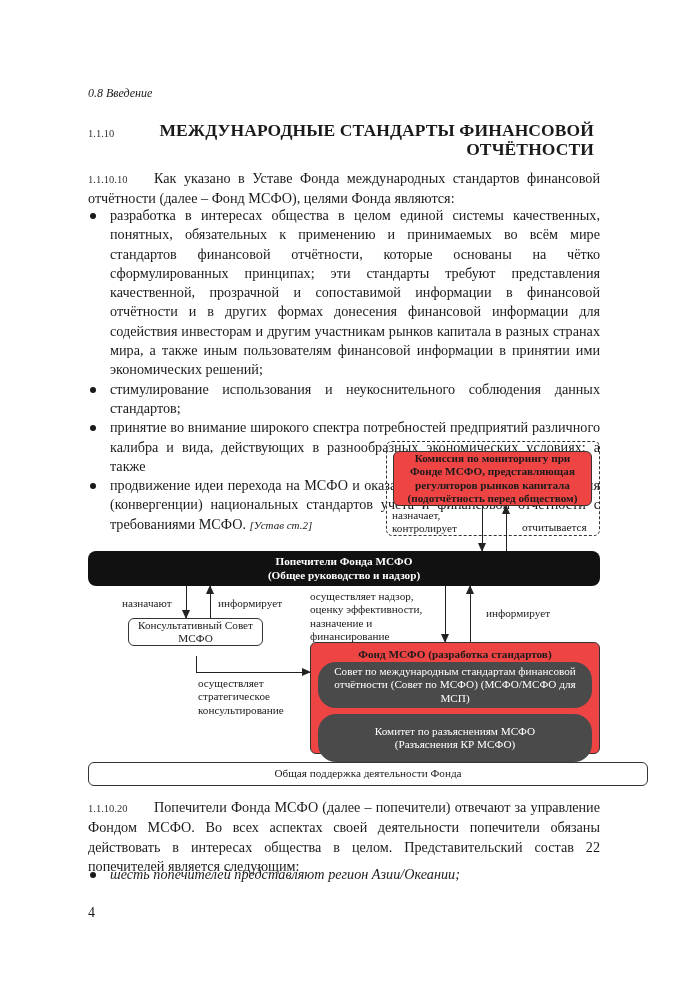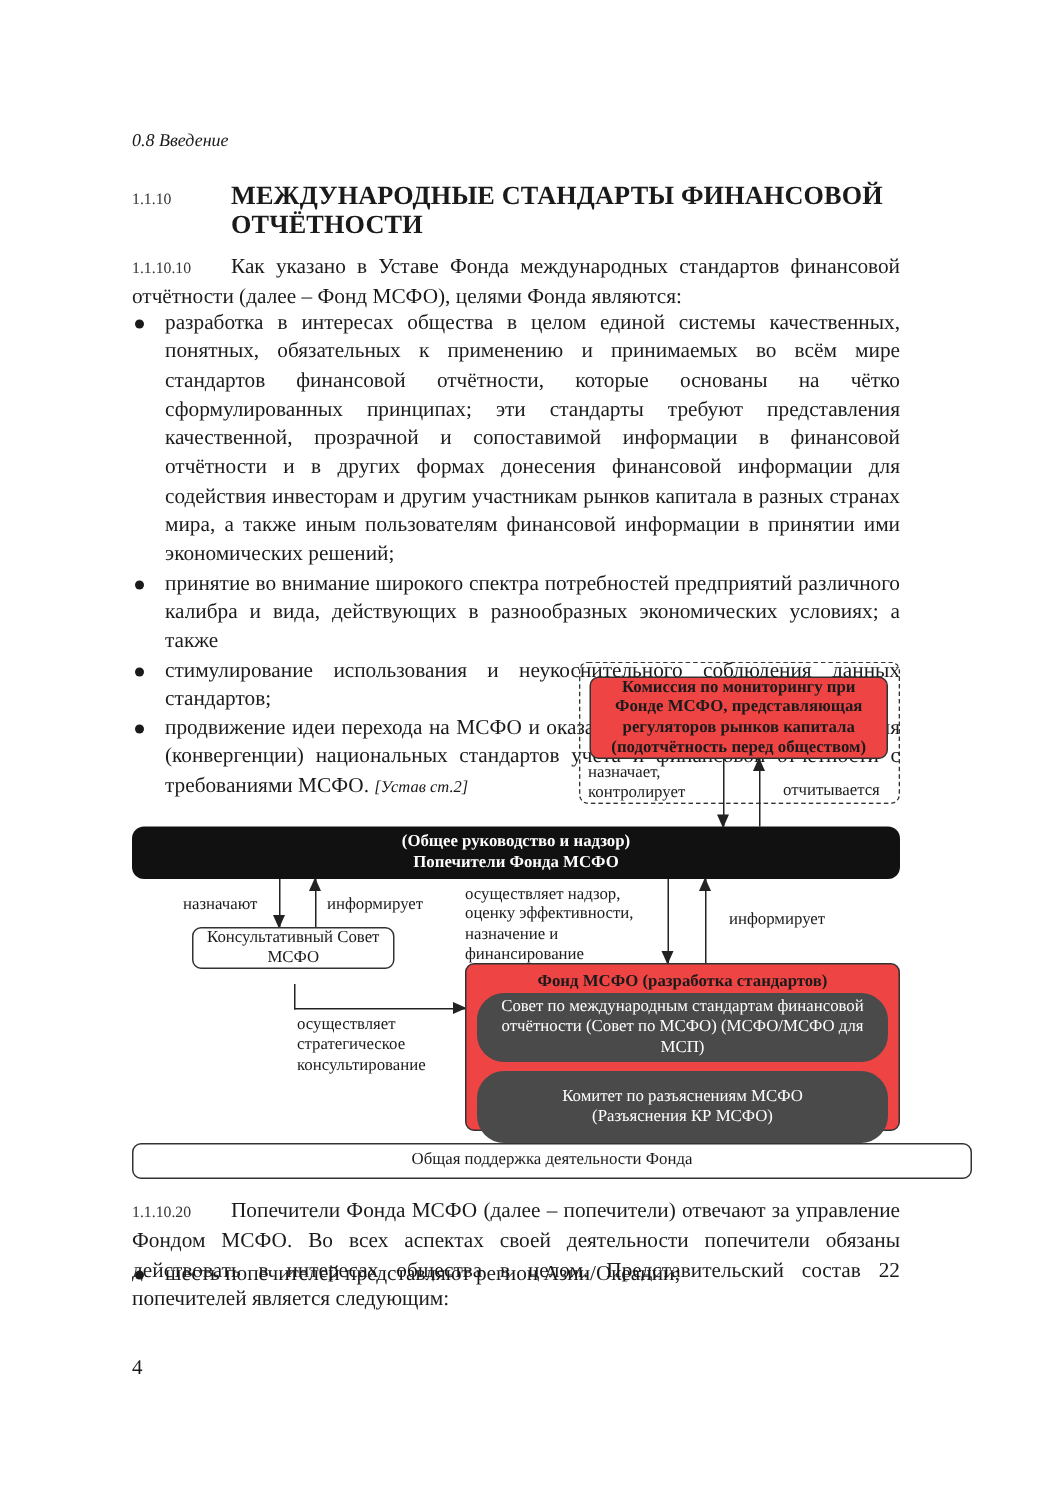--- a/index.html
+++ b/index.html
@@ -4,21 +4,21 @@
 <style>
   html, body { margin: 0; padding: 0; }
   body {
     width: 699px; height: 1000px; background: #ffffff; position: relative;
     font-family: "Liberation Serif", "DejaVu Serif", serif; color: #1a1a1a;
     overflow: hidden;
   }
   .abs { position: absolute; }
   .running-head { left: 88px; top: 86px; font-size: 12px; font-style: italic; }
   .sec-num { left: 88px; top: 128px; font-size: 10.5px; color: #333; }
-  .sec-title { left: 154px; top: 121px; font-size: 17.5px; font-weight: bold; line-height: 19px; width: 440px; letter-spacing: 0.1px; }
+  .sec-title { left: 154px; top: 121px; font-size: 17.5px; font-weight: bold; line-height: 19px; width: 440px; letter-spacing: 0.1px; text-align: right; }
   .text { font-size: 14.2px; line-height: 19.3px; text-align: justify; }
   .para { left: 88px; width: 512px; }
   .para .pnum { font-size: 10.5px; color: #333; display: inline-block; width: 66px; }
   .bullets { left: 88px; width: 512px; margin: 0; padding: 0; list-style: none; }
   .bullets li { position: relative; padding-left: 22px; }
   .bullets li::before { content: ""; position: absolute; left: 2px; top: 7px; width: 6px; height: 6px; border-radius: 50%; background: #1a1a1a; }
   .cite { font-style: italic; font-size: 11px; }
 
   
   .diag { font-size: 11.2px; line-height: 13.5px; }
@@ -44,38 +44,38 @@
 
 <div class="abs sec-num">1.1.10</div>
 <div class="abs sec-title">МЕЖДУНАРОДНЫЕ СТАНДАРТЫ ФИНАНСОВОЙ ОТЧЁТНОСТИ</div>
 
 <div class="abs para text" style="top:169px;">
   <span class="pnum">1.1.10.10</span><span>Как указано в Уставе Фонда международных стандартов финансовой отчётности (далее – Фонд МСФО), целями Фонда являются:</span>
 </div>
 
 <ul class="abs bullets text" style="top:206px;">
   <li><span>разработка в интересах общества в целом единой системы качественных, понятных, обязательных к применению и принимаемых во всём мире стандартов финансовой отчётности, которые основаны на чётко сформулированных принципах; эти стандарты требуют представления качественной, прозрачной и сопоставимой информации в финансовой отчётности и в других формах донесения финансовой информации для содействия инвесторам и другим участникам рынков капитала в разных странах мира, а также иным пользователям финансовой информации в принятии ими экономических решений;</span></li>
+  <li><span>стимулирование использования и неукоснительного соблюдения данных стандартов;</span></li>
   <li><span>принятие во внимание широкого спектра потребностей предприятий различного калибра и вида, действующих в разнообразных экономических условиях; а также</span></li>
-  <li><span>стимулирование использования и неукоснительного соблюдения данных стандартов;</span></li>
   <li><span>продвижение идеи перехода на МСФО и оказание содействия путём сближения (конвергенции) национальных стандартов учёта и финансовой отчётности с требованиями МСФО.</span> <span class="cite">[Устав ст.2]</span></li>
 </ul>
 
 <div class="diag">
   <div class="dashed" style="left:386px; top:441px; width:214px; height:95px;"></div>
   <div class="box gray" style="left:393px; top:451px; width:199px; height:55px; padding:0 6px;">
     <span>Комиссия по мониторингу при Фонде МСФО, представляющая регуляторов рынков капитала (подотчётность перед обществом)</span>
   </div>
   <div class="lbl" style="left:392px; top:509px; white-space:normal; width:80px;">назначает, контролирует</div>
   <div class="lbl" style="left:522px; top:521px;">отчитывается</div>
   <div class="vline arr-down" style="left:482px; top:506px; height:45px;"></div>
   <div class="vline arr-up" style="left:506px; top:506px; height:45px;"></div>
 
   <div class="box black" style="left:88px; top:551px; width:512px; height:35px;">
+    <span>Попечители Фонда МСФО</span>
     <span>(Общее руководство и надзор)</span>
-    <span>Попечители Фонда МСФО</span>
   </div>
 
   <div class="vline arr-down" style="left:186px; top:586px; height:32px;"></div>
   <div class="vline arr-up" style="left:210px; top:586px; height:32px;"></div>
   <div class="lbl" style="left:122px; top:597px;">назначают</div>
   <div class="lbl" style="left:218px; top:597px;">информирует</div>
 
   <div class="lbl" style="left:310px; top:590px; white-space:normal; width:130px;">осуществляет надзор, оценку эффективности, назначение и финансирование</div>
   <div class="vline arr-down" style="left:445px; top:586px; height:56px;"></div>
   <div class="vline arr-up" style="left:470px; top:586px; height:56px;"></div>
@@ -100,17 +100,17 @@
 
   <div class="box white" style="left:88px; top:762px; width:560px; height:24px;">
     <span>Общая поддержка деятельности Фонда</span>
   </div>
 </div>
 
 <div class="abs para text" style="top:798px;">
   <span class="pnum">1.1.10.20</span><span>Попечители Фонда МСФО (далее – попечители) отвечают за управление Фондом МСФО. Во всех аспектах своей деятельности попечители обязаны действовать в интересах общества в целом. Представительский состав 22 попечителей является следующим:</span>
 </div>
 
-<ul class="abs bullets text" style="top:840px;">
+<ul class="abs bullets text" style="top:865px;font-style:italic;">
   <li><span>шесть попечителей представляют регион Азии/Океании;</span></li>
 </ul>
 
 <div class="abs page-num">4</div>
 
 </body></html>

